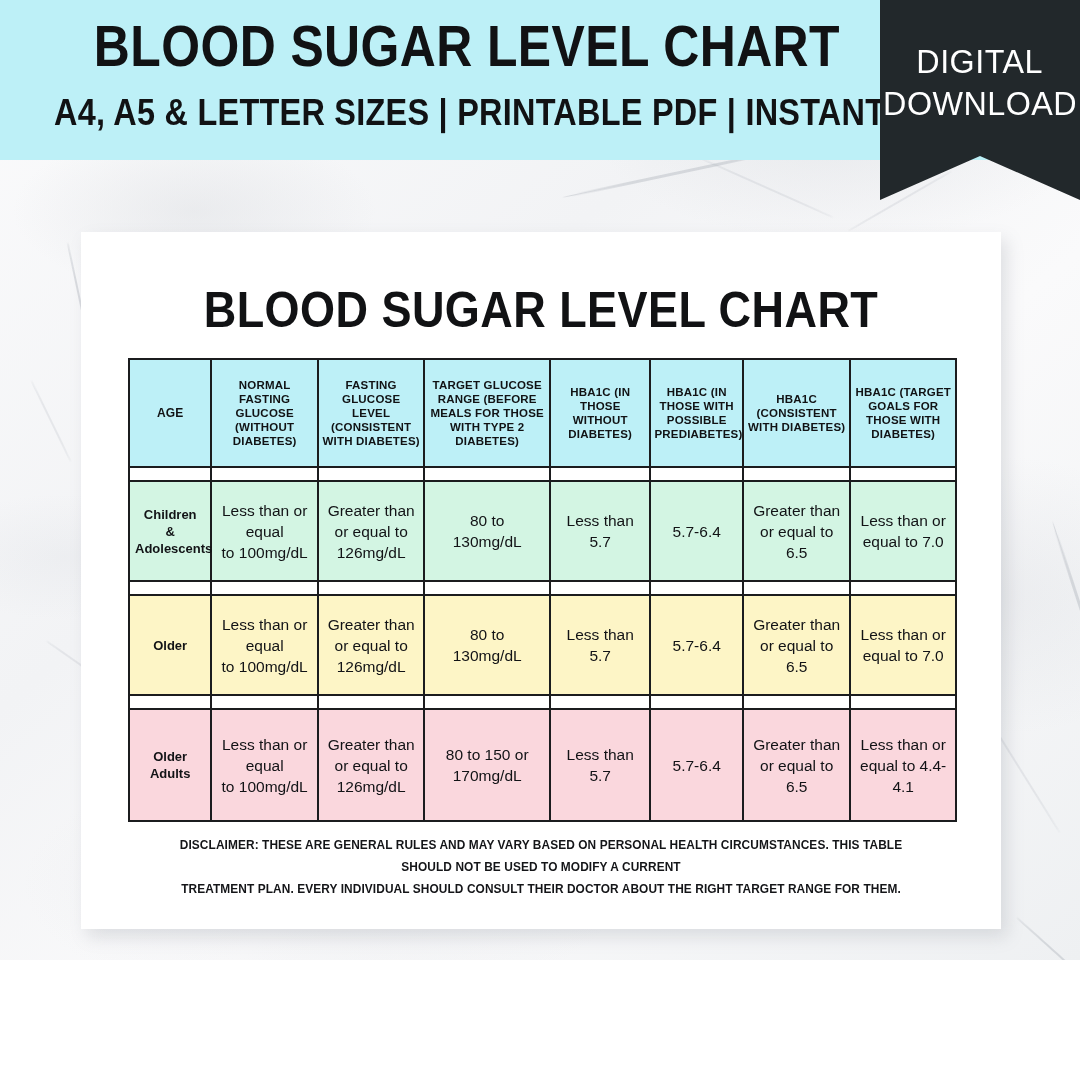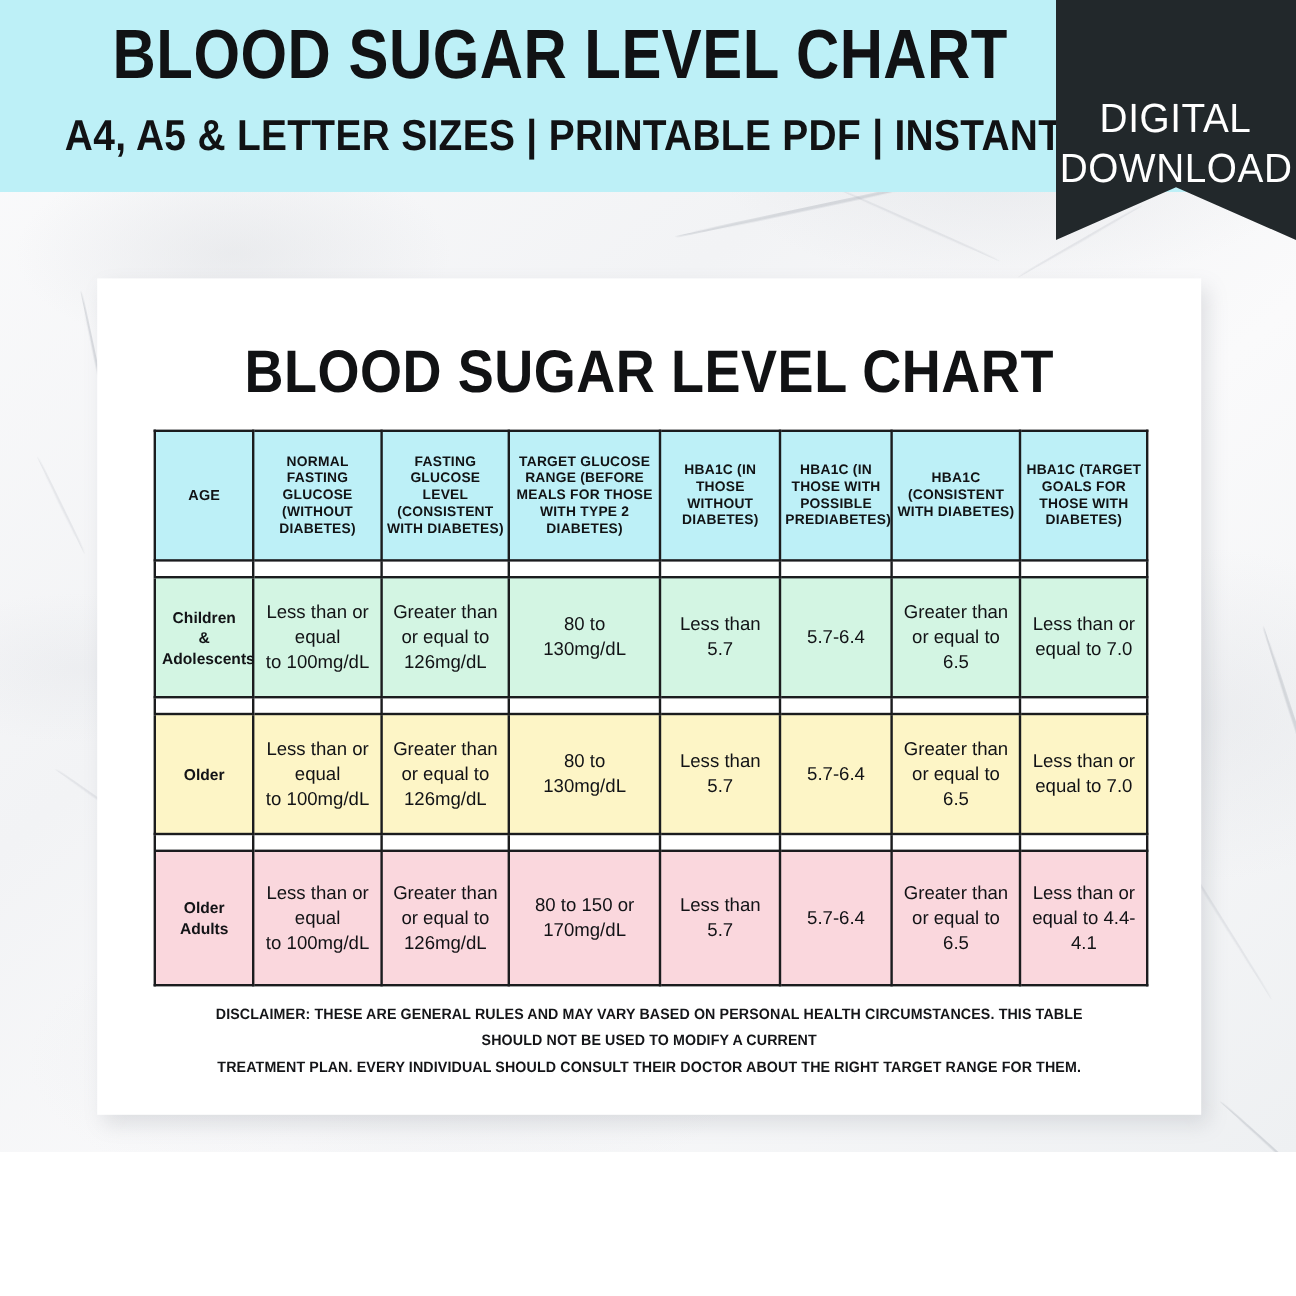--- a/index.html
+++ b/index.html
@@ -83,21 +83,21 @@
     right: 0; top: 0;
     width: 200px;
     height: 200px;
     background: #22282b;
     z-index: 6;
     -webkit-clip-path: polygon(0 0, 100% 0, 100% 100%, 50% 78%, 0 100%);
     clip-path: polygon(0 0, 100% 0, 100% 100%, 50% 78%, 0 100%);
     display: flex;
     flex-direction: column;
     align-items: center;
-    justify-content: center;
+    justify-content: flex-start;
     padding-top: 40px;
   }
   .ribbon-line {
     font-family: "Liberation Sans Narrow", "Liberation Sans", sans-serif;
     font-weight: 400;
     font-size: 34px;
     line-height: 42px;
     color: #ffffff;
     letter-spacing: .5px;
     transform: scaleX(.95);

